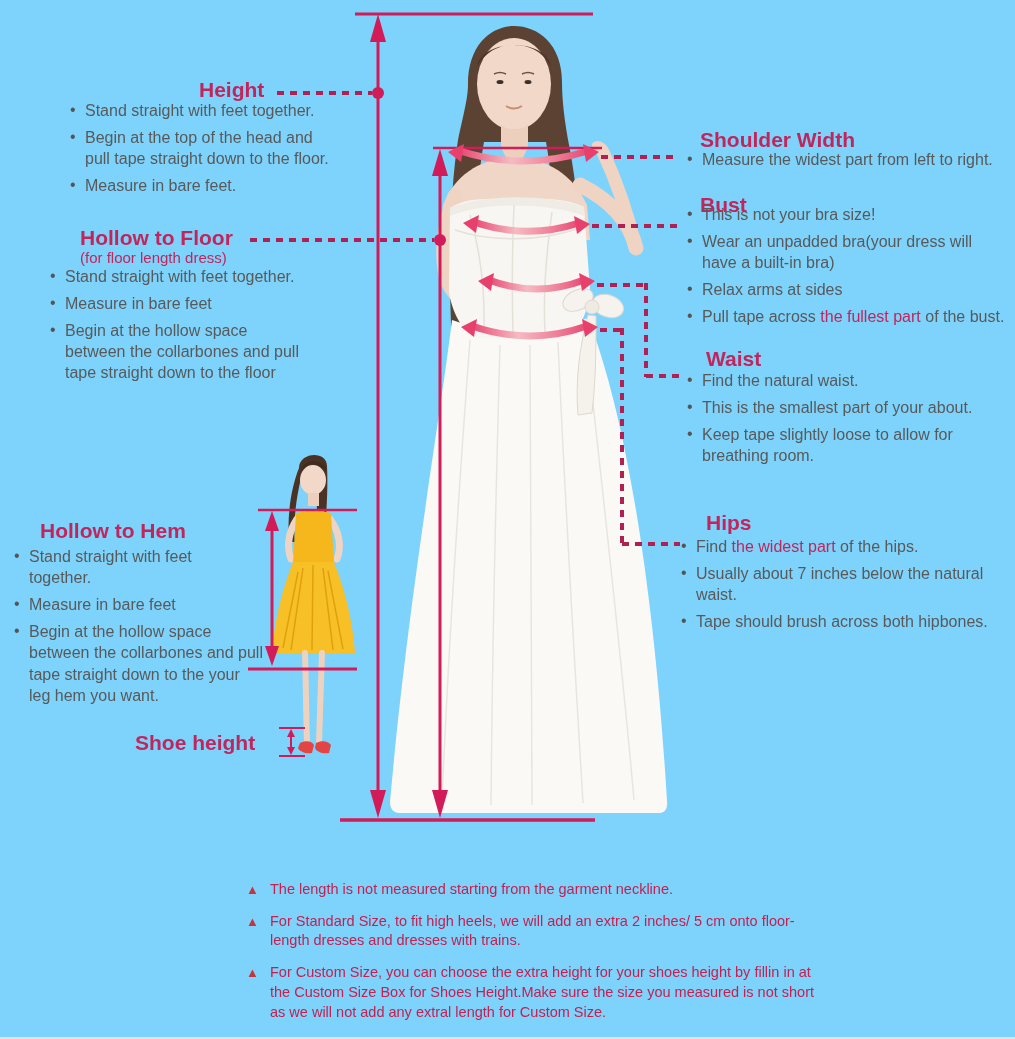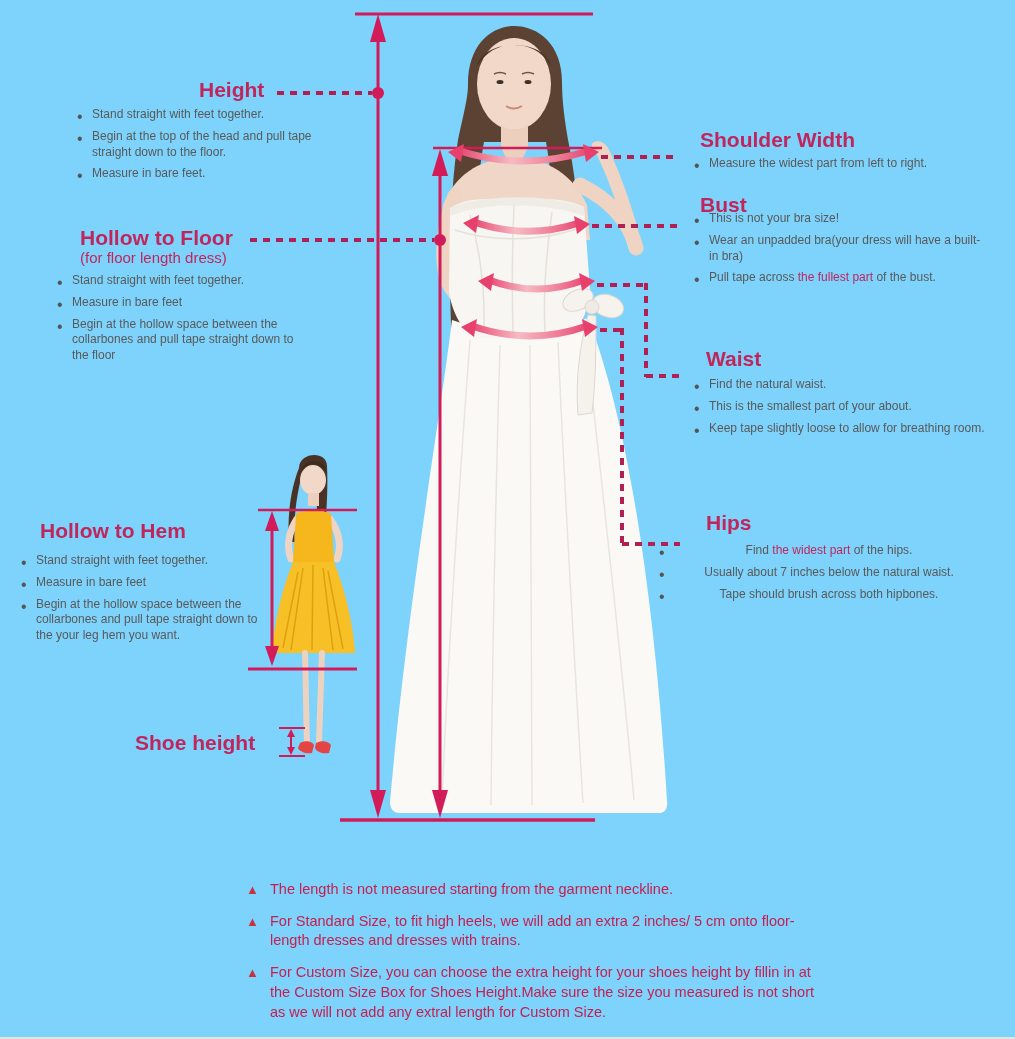--- a/index.html
+++ b/index.html
@@ -8,21 +8,21 @@
     --dress-yellow:#f5b71b; --dress-yellow-skirt:#f7c026; --shoe-red:#e34444;
   }
   html,body{margin:0;padding:0;background:#ffffff;}
   .canvas{position:relative;width:1015px;height:1039px;background:#7dd3fc;overflow:hidden;
           font-family:"Liberation Sans",sans-serif;}
   svg.overlay{position:absolute;left:0;top:0;}
 
   .title{position:absolute;font-weight:bold;font-size:21px;color:var(--accent);white-space:nowrap;}
   .subtitle{position:absolute;font-size:15px;color:var(--accent);white-space:nowrap;}
 
-  ul.blist{position:absolute;margin:7px;padding:0;list-style:none;font-size:12px;
+  ul.blist{position:absolute;margin:0;padding:0;list-style:none;font-size:16px;
            color:var(--text);line-height:1.32;}
   ul.blist li{position:relative;padding-left:17px;margin-bottom:6px;}
   ul.blist li::before{content:"\2022";position:absolute;left:2px;top:-1px;color:#555;font-size:16px;}
   .hl{color:var(--accent);}
 
   .w262{width:262px;} .w258{width:258px;} .w252{width:252px;} .w327{width:327px;}
   .mw200{max-width:200px;} .mw278{max-width:278px;} .mw247{max-width:247px;}
   .tight li{margin-bottom:4px;}
 
   ul.notes{position:absolute;margin:0;padding:0;list-style:none;font-size:14.5px;
@@ -213,32 +213,33 @@
 
   <div class="title" style="left:700px;top:128px;">Shoulder Width</div>
   <ul class="blist w327" style="left:685px;top:149px;">
     <li><span>Measure the widest part from left to right.</span></li>
   </ul>
 
   <div class="title" style="left:700px;top:193px;text-align:center;">Bust</div>
   <ul class="blist w327 tight" style="left:685px;top:204px;">
     <li><span>This is not your bra size!</span></li>
     <li class="mw278"><span>Wear an unpadded bra(your dress will have a built-in bra)</span></li>
+    <li><span>Relax arms at sides</span></li>
     <li><span>Pull tape across </span><span class="hl">the fullest part</span><span> of the bust.</span></li>
   </ul>
 
   <div class="title" style="left:706px;top:347px;">Waist</div>
   <ul class="blist w327 tight" style="left:685px;top:370px;">
     <li><span>Find the natural waist.</span></li>
     <li><span>This is the smallest part of your about.</span></li>
     <li><span>Keep tape slightly loose to allow for breathing room.</span></li>
   </ul>
 
   <div class="title" style="left:706px;top:511px;">Hips</div>
-  <ul class="blist w327" style="left:650px;top:536px;text-align:center;">
+  <ul class="blist w327" style="left:679px;top:536px;">
     <li><span>Find </span><span class="hl">the widest part</span><span> of the hips.</span></li>
     <li><span>Usually about 7 inches below the natural waist.</span></li>
     <li><span>Tape should brush across both hipbones.</span></li>
   </ul>
 
   <ul class="notes" style="left:246px;top:880px;">
     <li><span class="tri">▲</span><span>The length is not measured starting from the garment neckline.</span></li>
     <li><span class="tri">▲</span><span>For Standard Size, to fit high heels, we will add an extra 2 inches/ 5  cm onto floor-length dresses and dresses with trains.</span></li>
     <li><span class="tri">▲</span><span>For Custom Size, you can choose the extra height for your shoes height by fillin in at the Custom Size Box for Shoes Height.Make sure the size you measured is not short as we will not add any extral length for Custom Size.</span></li>
   </ul>

